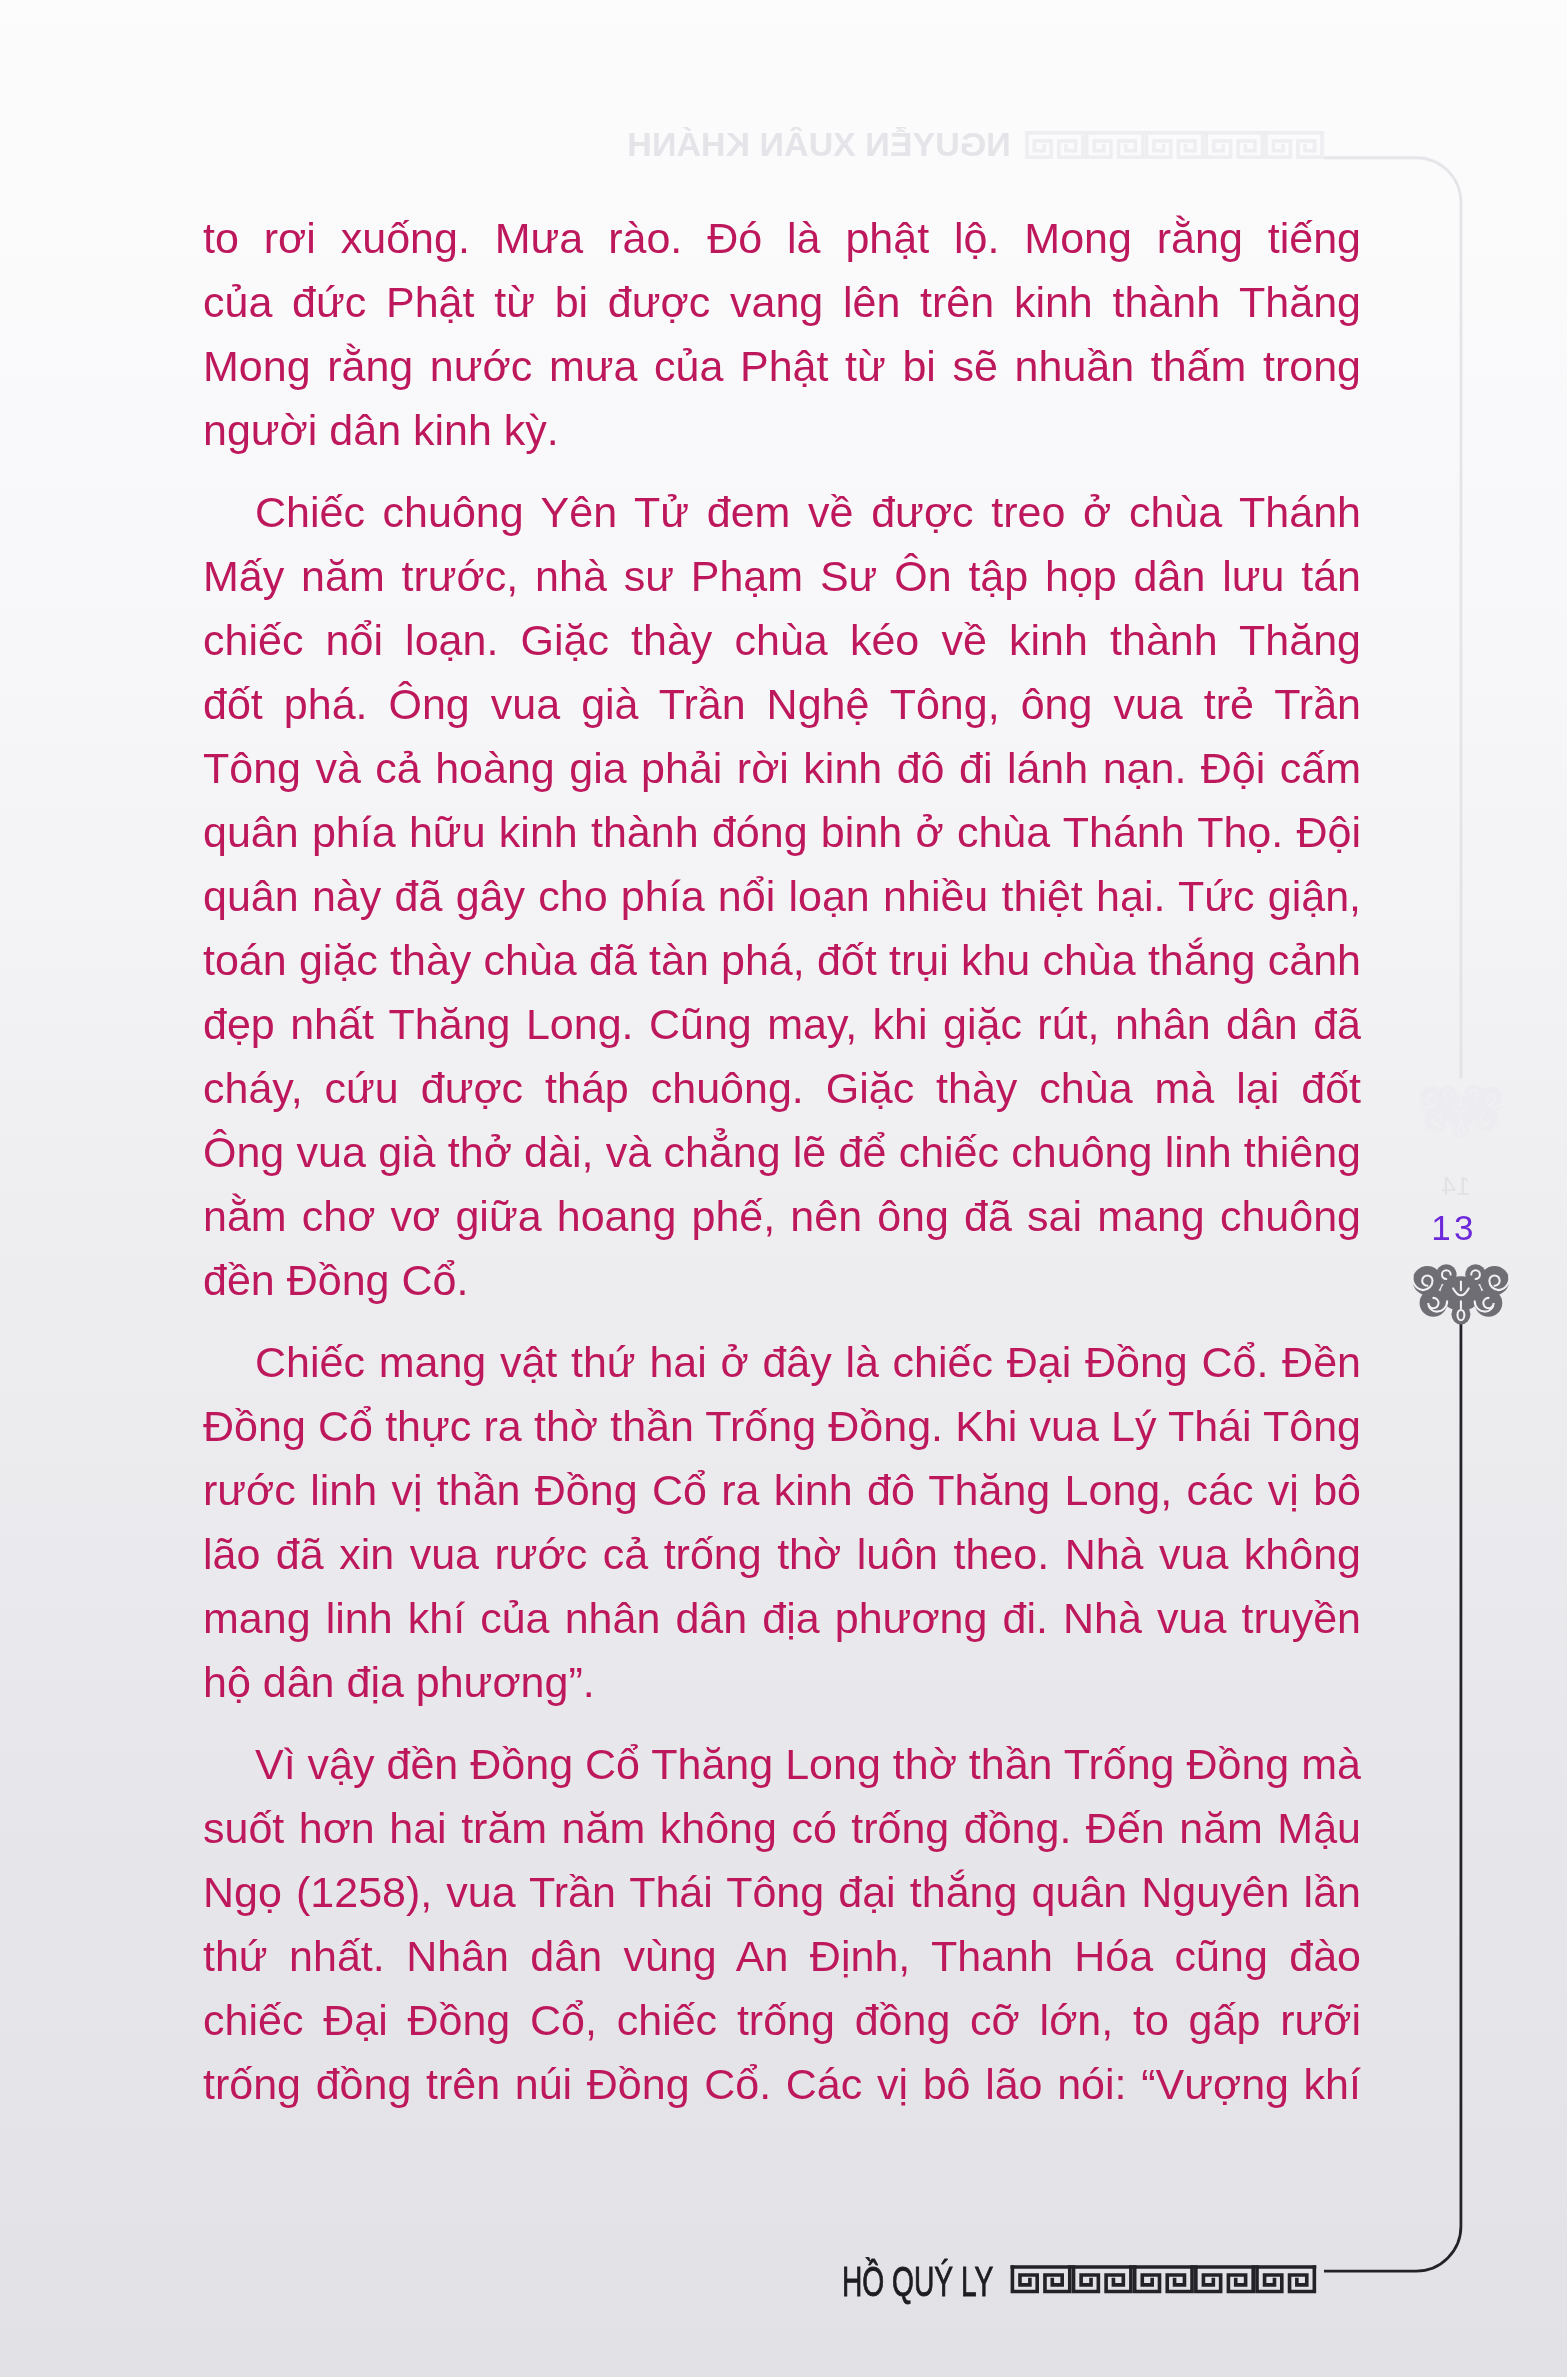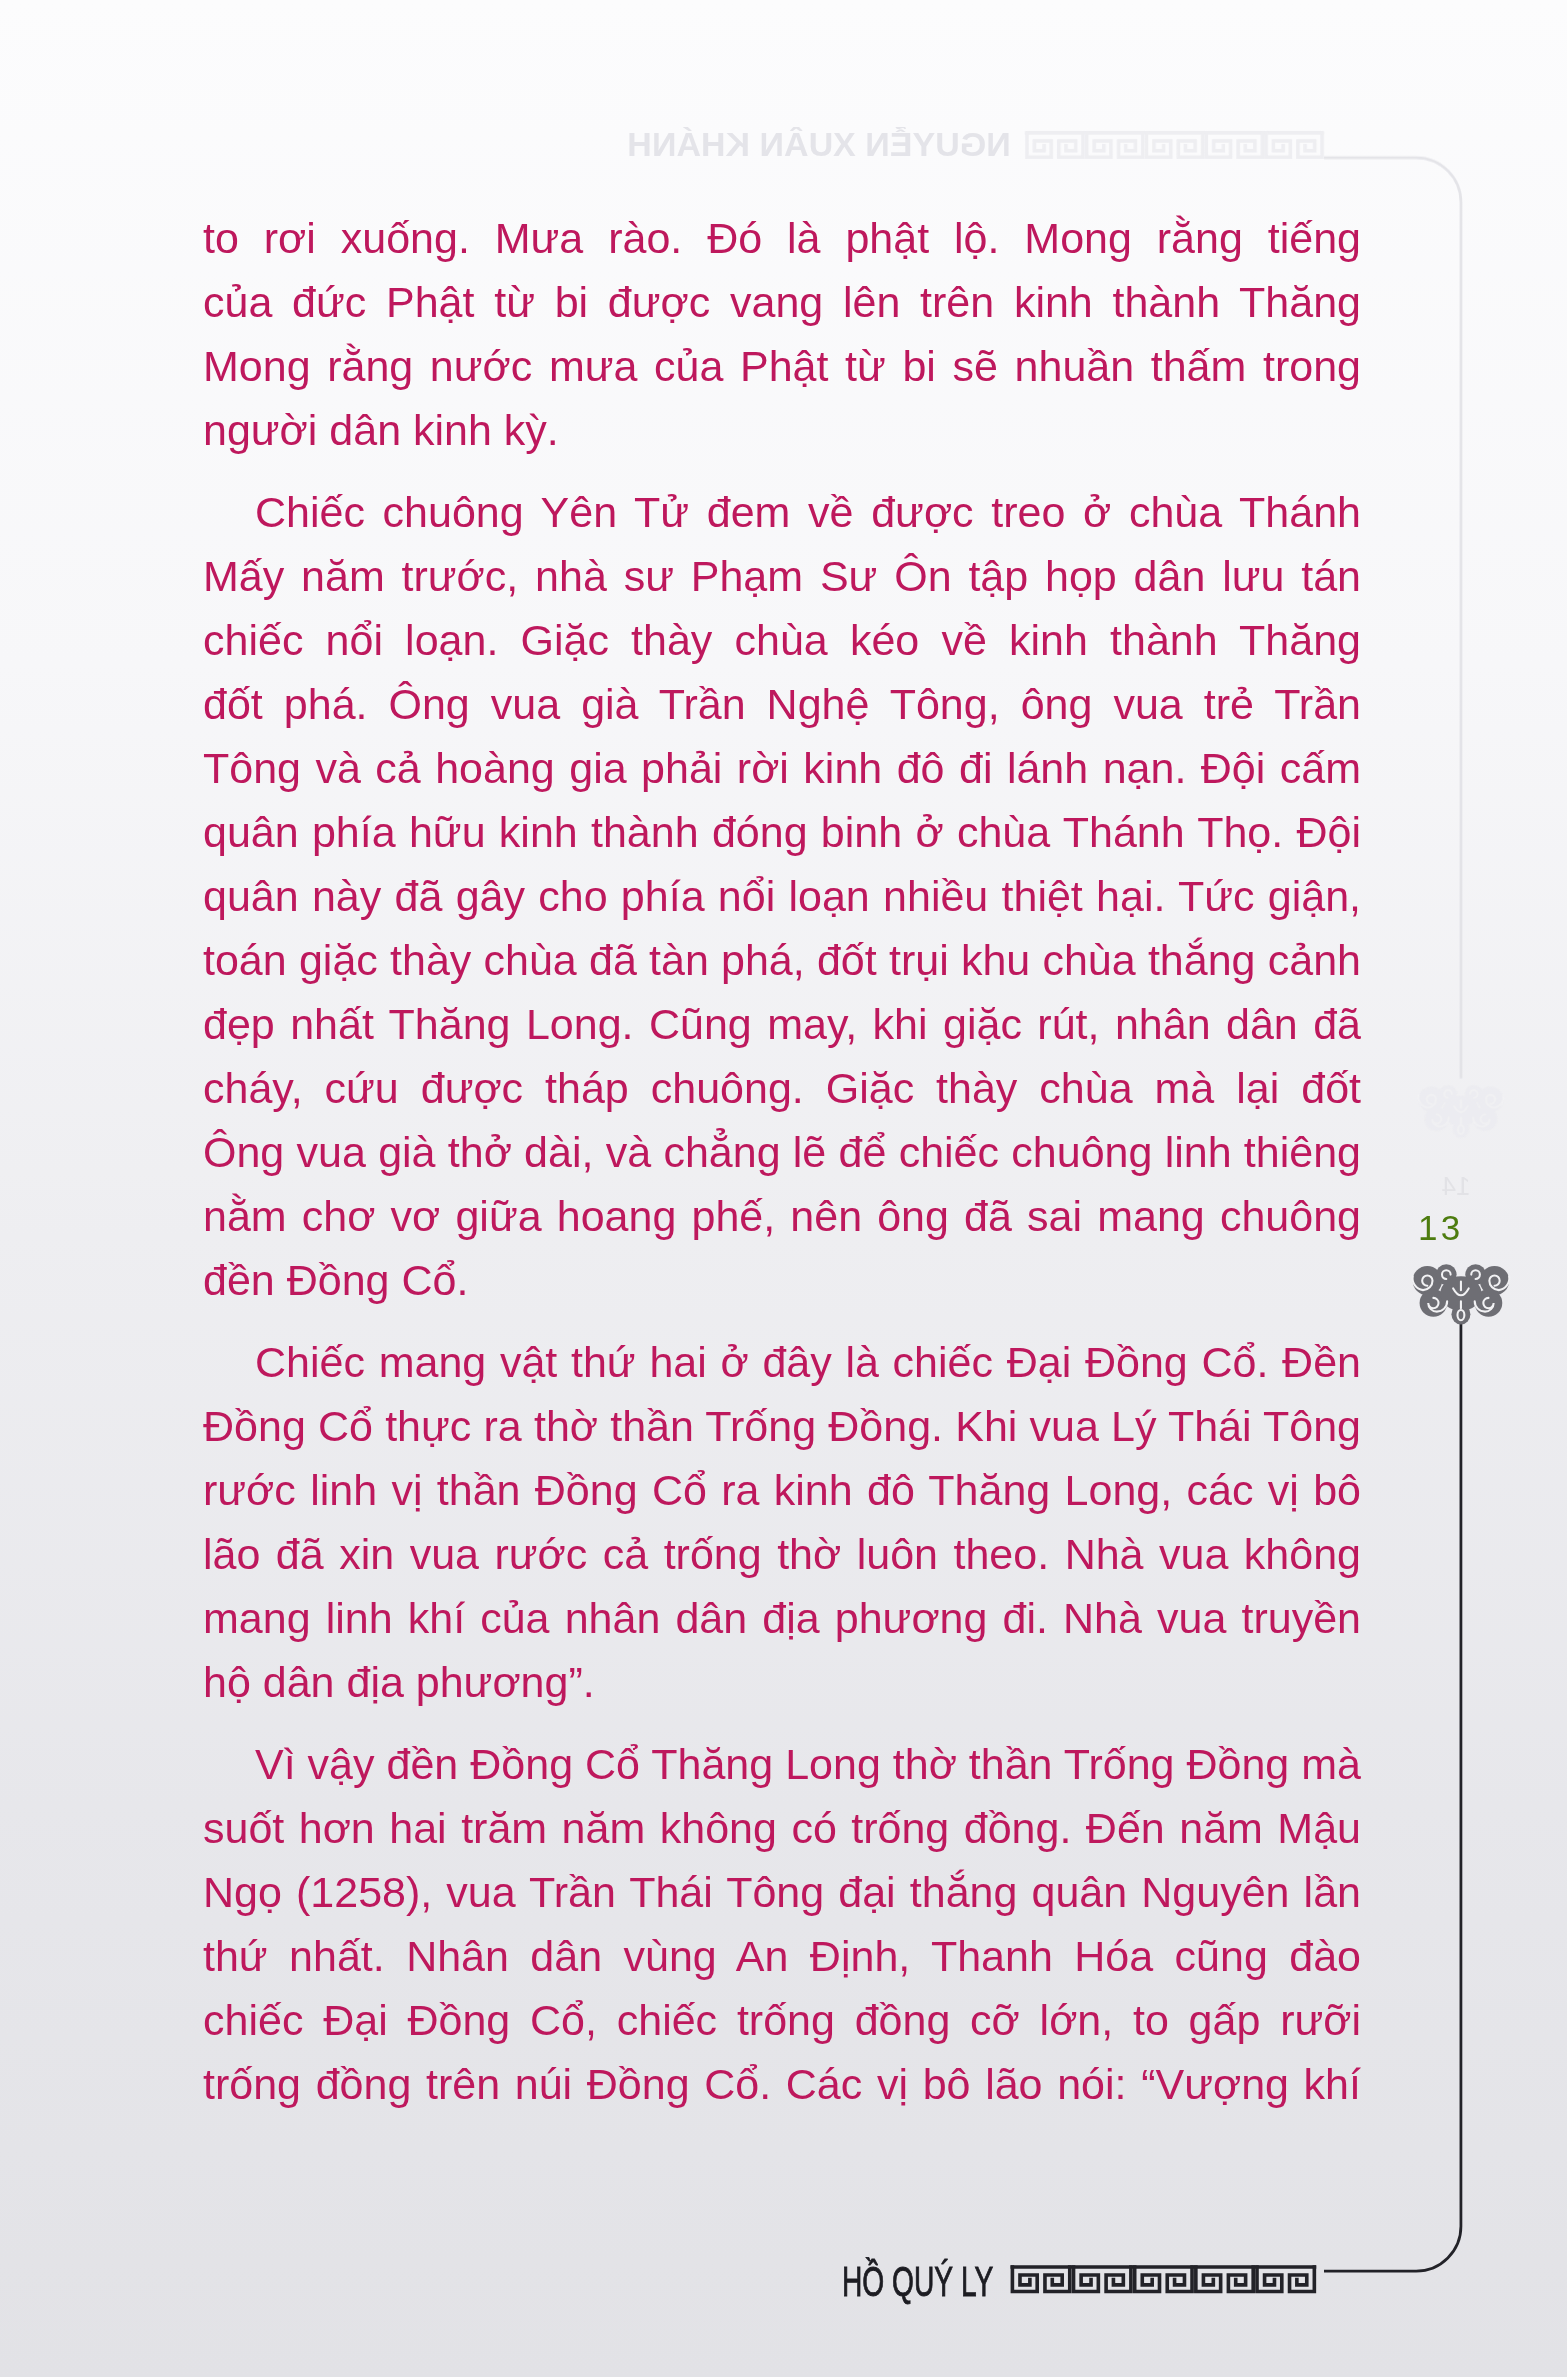--- a/index.html
+++ b/index.html
@@ -14,23 +14,23 @@
     color: #be185d; font-size: 43px; font-family: Liberation Sans, sans-serif;
   }
   .para + .para { margin-top: 18px; }
   .ln {
     display: block; height: 64px; line-height: 64px;
     text-align: justify; text-align-last: justify; overflow: hidden;
   }
   .ln.first { padding-left: 52px; }
   .ln.last { text-align-last: left; }
   .page-number {
-    position: absolute; left: 1418px; top: 1210px; width: 72px; text-align: left;
+    position: absolute; left: 1418px; top: 1210px; width: 72px; text-align: center;
     font-family: "Liberation Sans", sans-serif; font-size: 35px; line-height: 35px;
-    letter-spacing: 3.4px; color: #4d7c0f;
+    letter-spacing: 3.4px; color: #6d28d9;
   }
   .ghost-page-number {
     position: absolute; left: 1430px; top: 1173px; width: 52px; text-align: center;
     font-family: "Liberation Sans", sans-serif; font-size: 26px; line-height: 26px;
     color: #e2e2e6; transform: scaleX(-1);
   }
   .ghost-header {
     position: absolute; left: 620px; top: 127px; width: 398px; white-space: nowrap;
     font-family: "Liberation Sans", sans-serif; font-weight: bold; font-size: 34px; line-height: 34px;
     color: rgba(175,175,188,0.30); transform: scaleX(-1); text-align: center; overflow: hidden;

